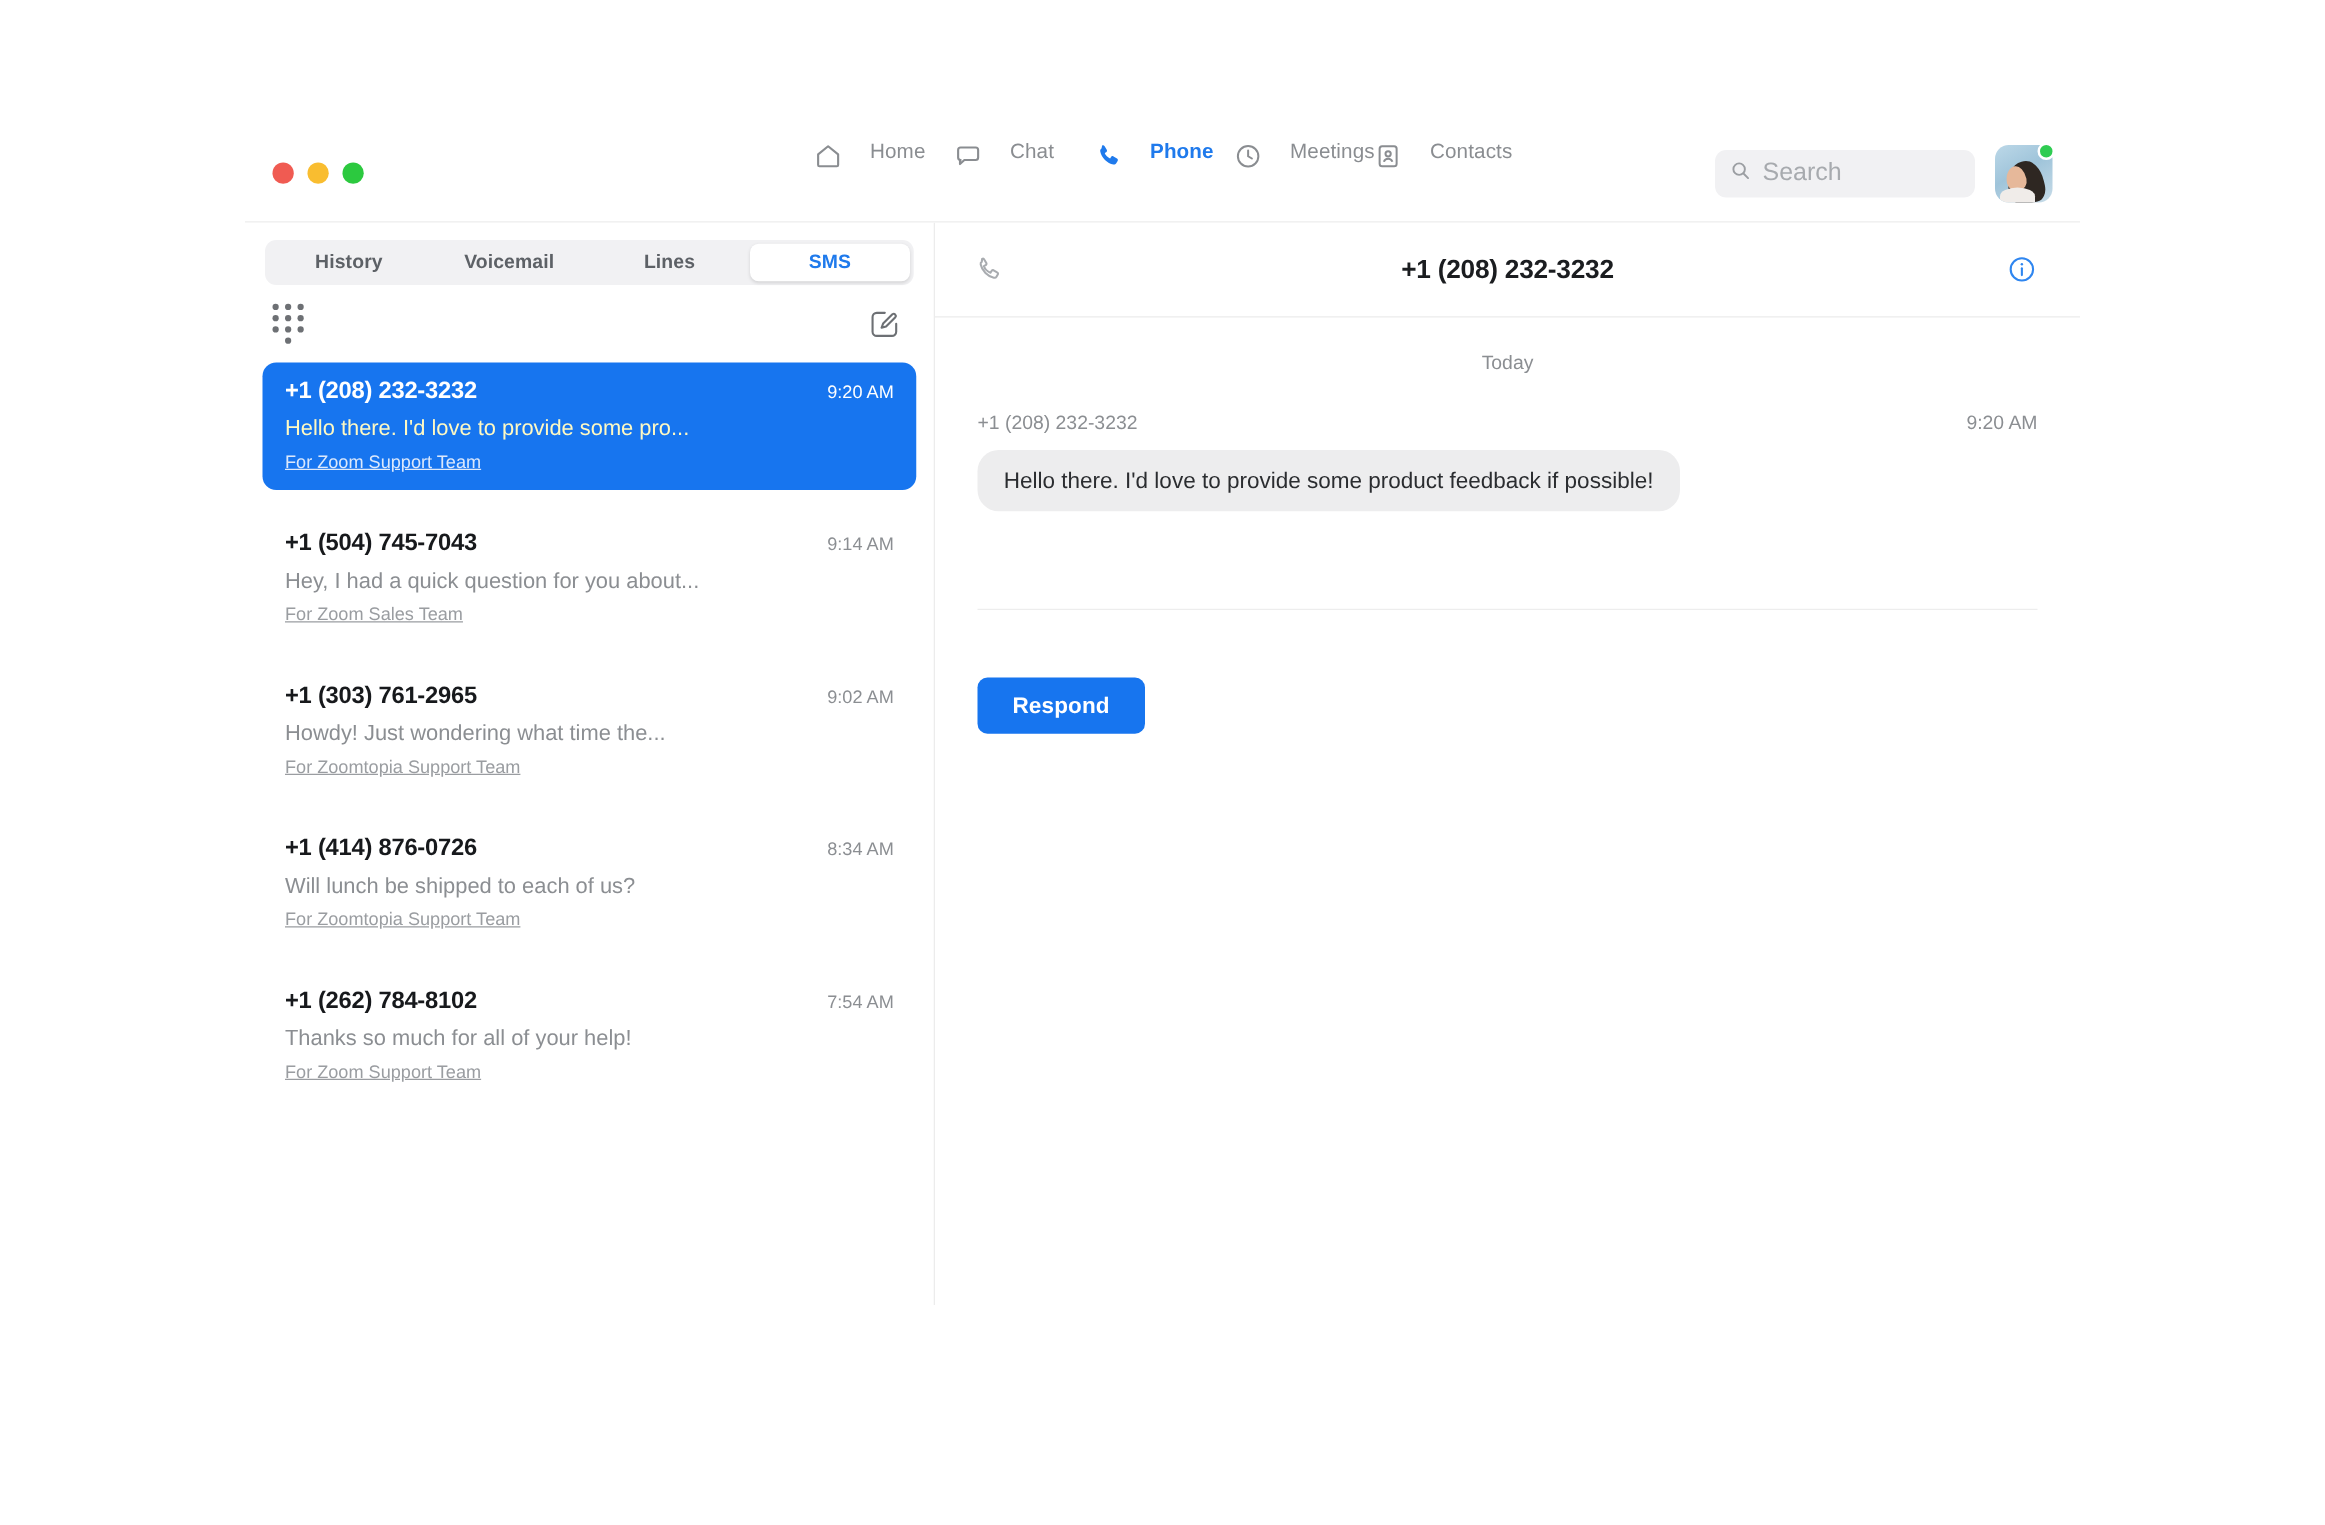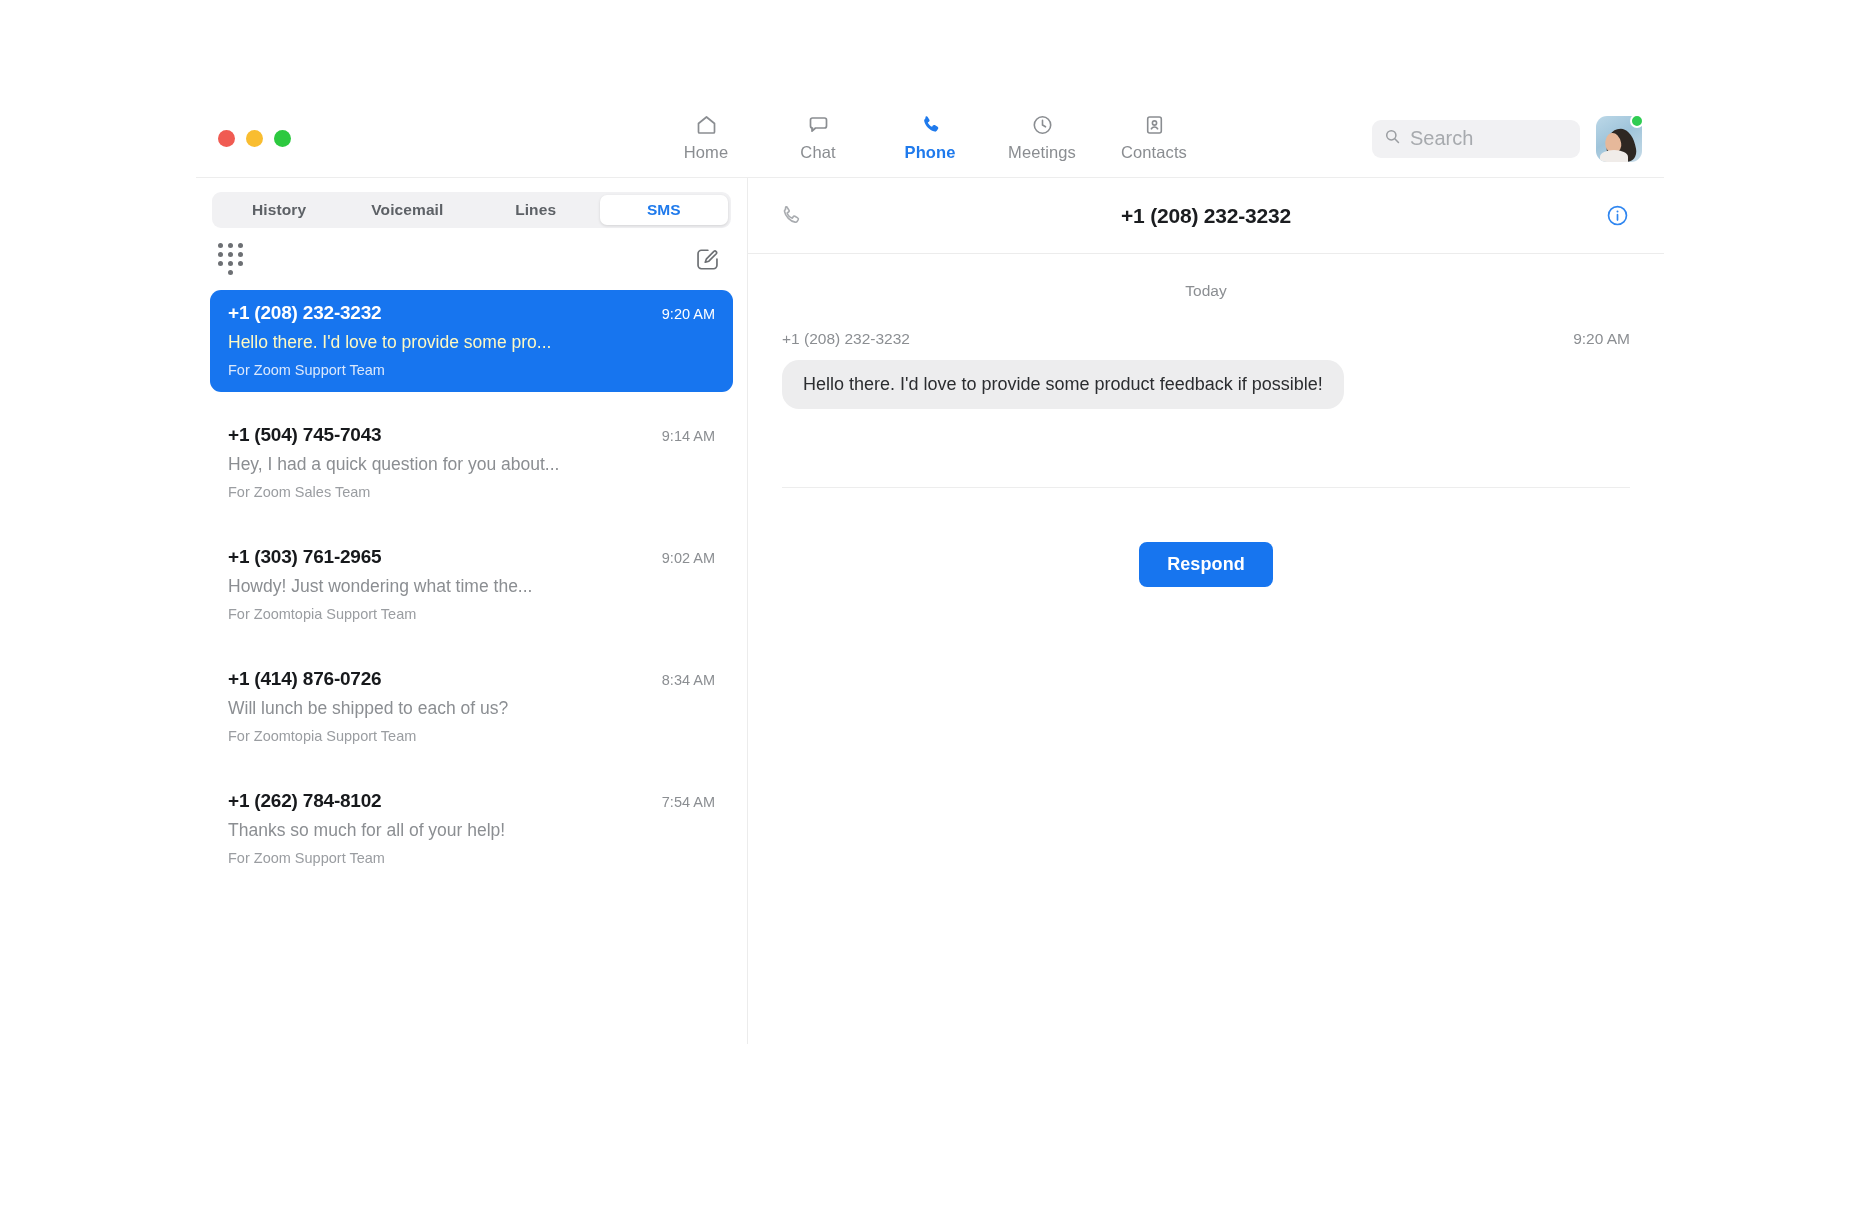--- a/index.html
+++ b/index.html
@@ -37,23 +37,22 @@
 
   .nav {
     position: absolute;
     left: 50%; transform: translateX(-50%);
     display: flex;
     gap: 0px;
     top: 8px;
   }
   .nav-item {
     width: 112px;
-    display: flex; flex-direction: column;
-    align-items: center;
-    gap: 5px;
+    display: flex; flex-direction: row;
+    gap: 21px;
     cursor: pointer;
     padding-top: 4px;
   }
   .nav-icon { height: 26px; display: flex; align-items: center; justify-content: center; }
   .nav-icon svg { display: block; }
   .nav-label {
     font-size: 16.5px;
     color: #8a8d91;
     letter-spacing: .1px;
   }
@@ -167,21 +166,21 @@
   .conv-top {
     display: flex; justify-content: space-between; align-items: baseline;
   }
   .conv-num { font-size: 19px; font-weight: 700; color: #17191c; letter-spacing: -.2px; }
   .conv-time { font-size: 14.5px; color: #8b8e92; }
   .conv-prev {
     margin-top: 8px;
     font-size: 17.5px; color: #8b8e92;
     white-space: nowrap; overflow: hidden; text-overflow: ellipsis;
   }
-  .conv-for { margin-top: 9px; font-size: 14.5px; color: #9a9da1; }
+  .conv-for { margin-top: 9px; font-size: 14.5px; color: #9a9da1; text-decoration: underline; }
   .conv.selected .conv-num,
   .conv.selected .conv-time,
   .conv.selected .conv-prev,
   .conv.selected .conv-for { color: #ffffff; }
   .conv.selected .conv-prev { color: #fef9c3; }
   .conv.selected .conv-for { color: #dbe8fc; }
 
   
   .right-pane { flex: 1; display: flex; flex-direction: column; background: #ffffff; }
 
@@ -216,21 +215,21 @@
     border-radius: 17px;
     padding: 14px 21px;
     font-size: 18px; color: #2b2d30;
     max-width: 70%;
   }
   .thread-divider {
     margin-top: 78px;
     height: 1px; background: #ededed;
   }
   .respond-wrap {
-    display: flex; justify-content: center;
+    display: flex; 
     margin-top: 54px;
   }
   .respond-btn {
     background: #1775ef;
     color: #ffffff;
     border: none;
     border-radius: 8px;
     padding: 12px 28px;
     font-family: inherit;
     font-size: 18px; font-weight: 700;

